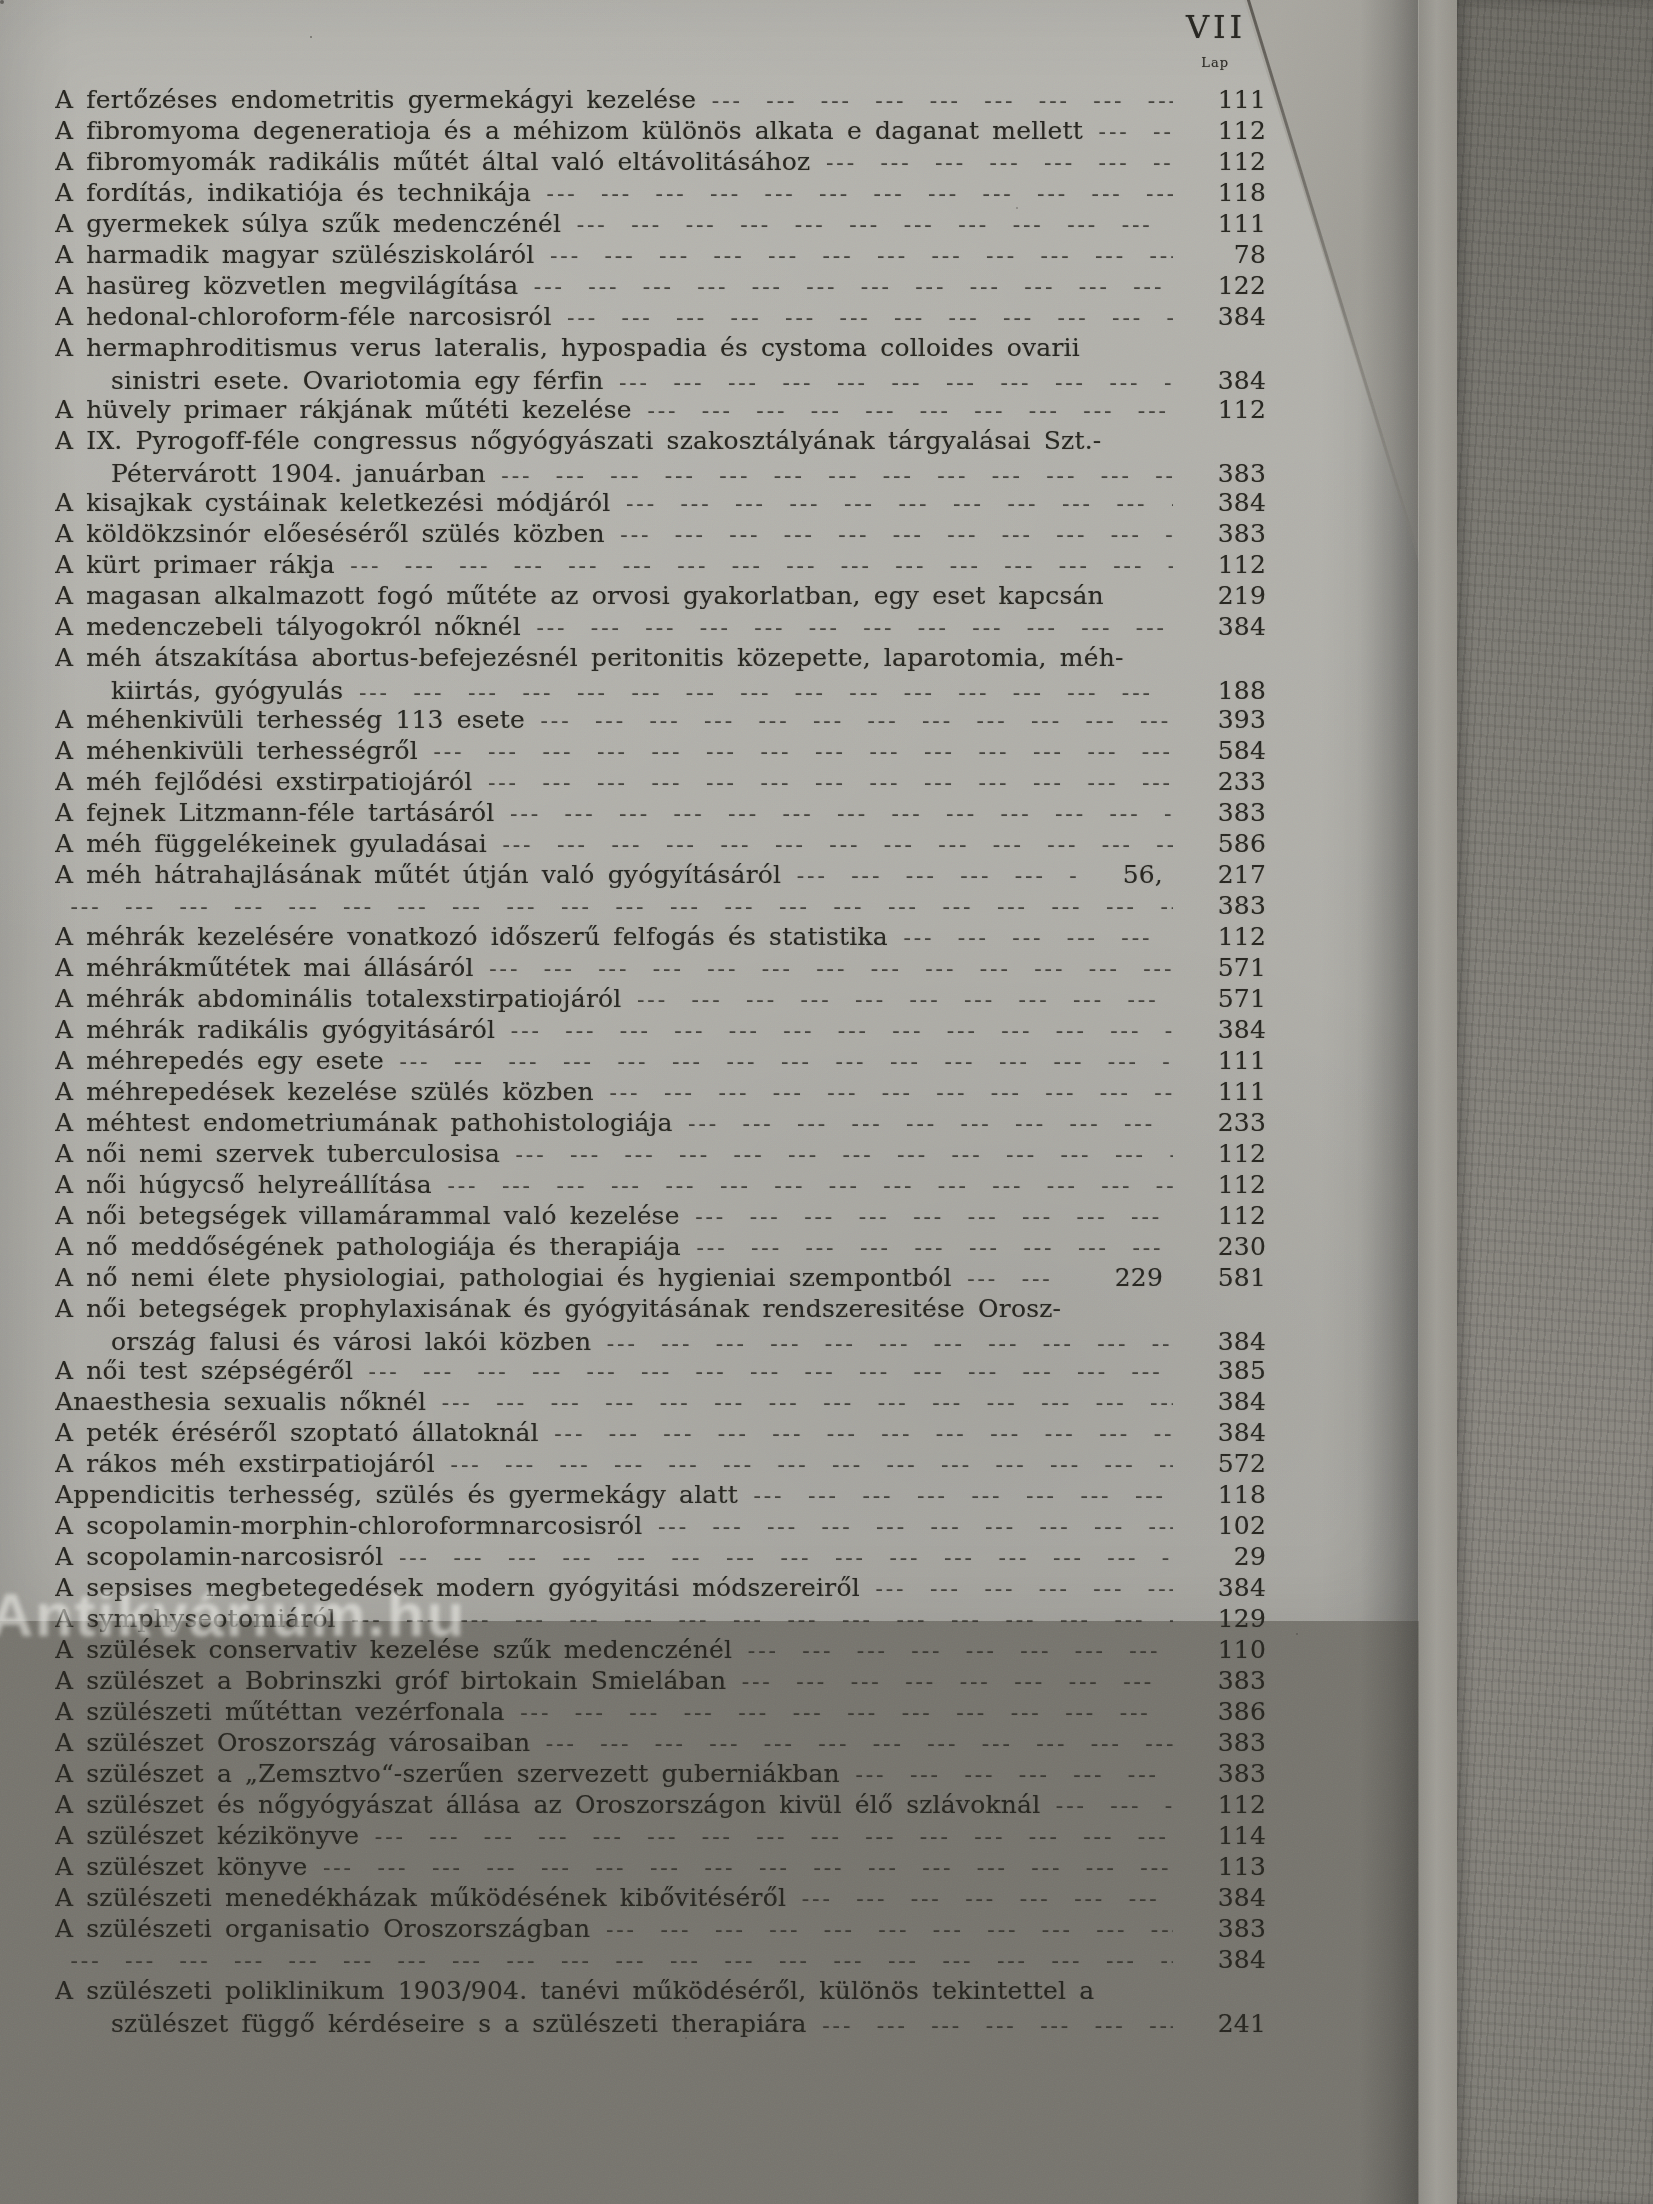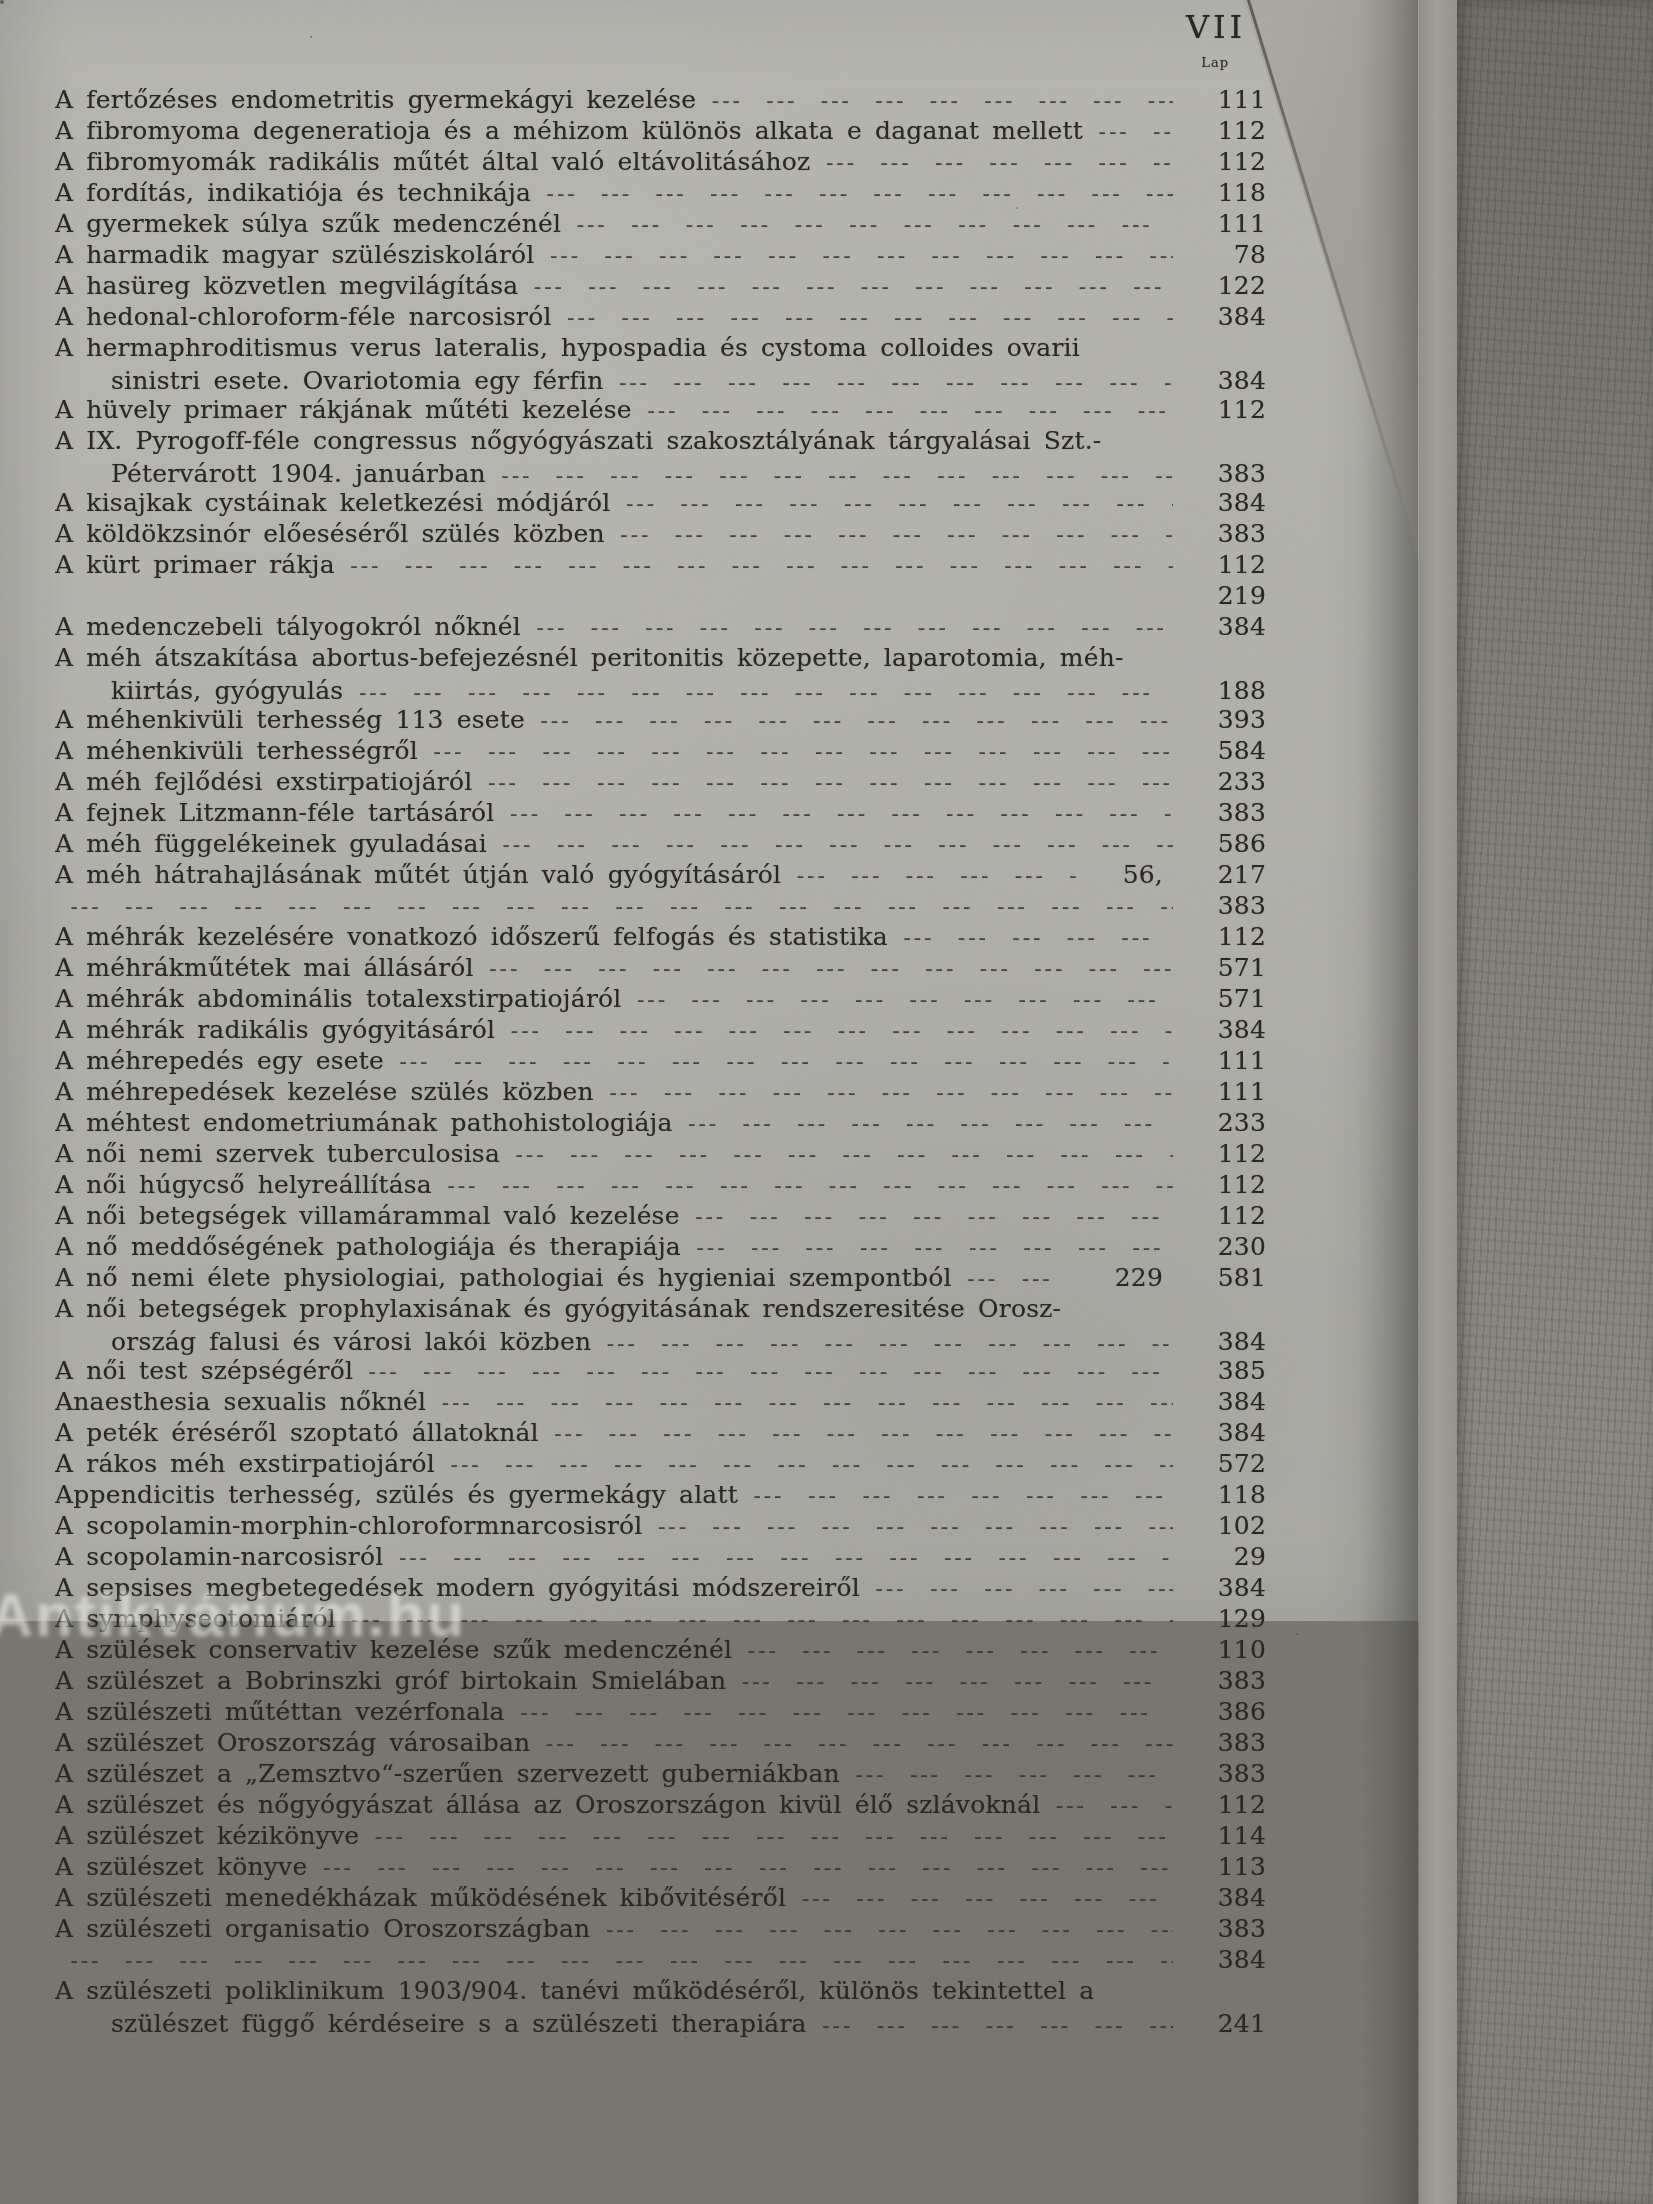--- a/index.html
+++ b/index.html
@@ -218,20 +218,21 @@
   </div>
 
   <div class="row">
     <span class="t">A kürt primaer rákja</span>
     <span class="lead">---   ---   ---   ---   ---   ---   ---   ---   ---   ---   ---   ---   ---   ---   ---   ---   ---   ---   ---   ---   ---   ---   ---   ---   ---   ---   ---   ---   </span>
 
     <span class="pg">112</span>
   </div>
 
   <div class="row">
+    <span class="t">A magasan alkalmazott fogó műtéte az orvosi gyakorlatban, egy eset kapcsán</span>
     <span class="lead"></span>
 
     <span class="pg">219</span>
   </div>
 
   <div class="row">
     <span class="t">A medenczebeli tályogokról nőknél</span>
     <span class="lead">---   ---   ---   ---   ---   ---   ---   ---   ---   ---   ---   ---   ---   ---   ---   ---   ---   ---   ---   ---   ---   ---   ---   ---   ---   ---   ---   ---   </span>
 
     <span class="pg">384</span>

